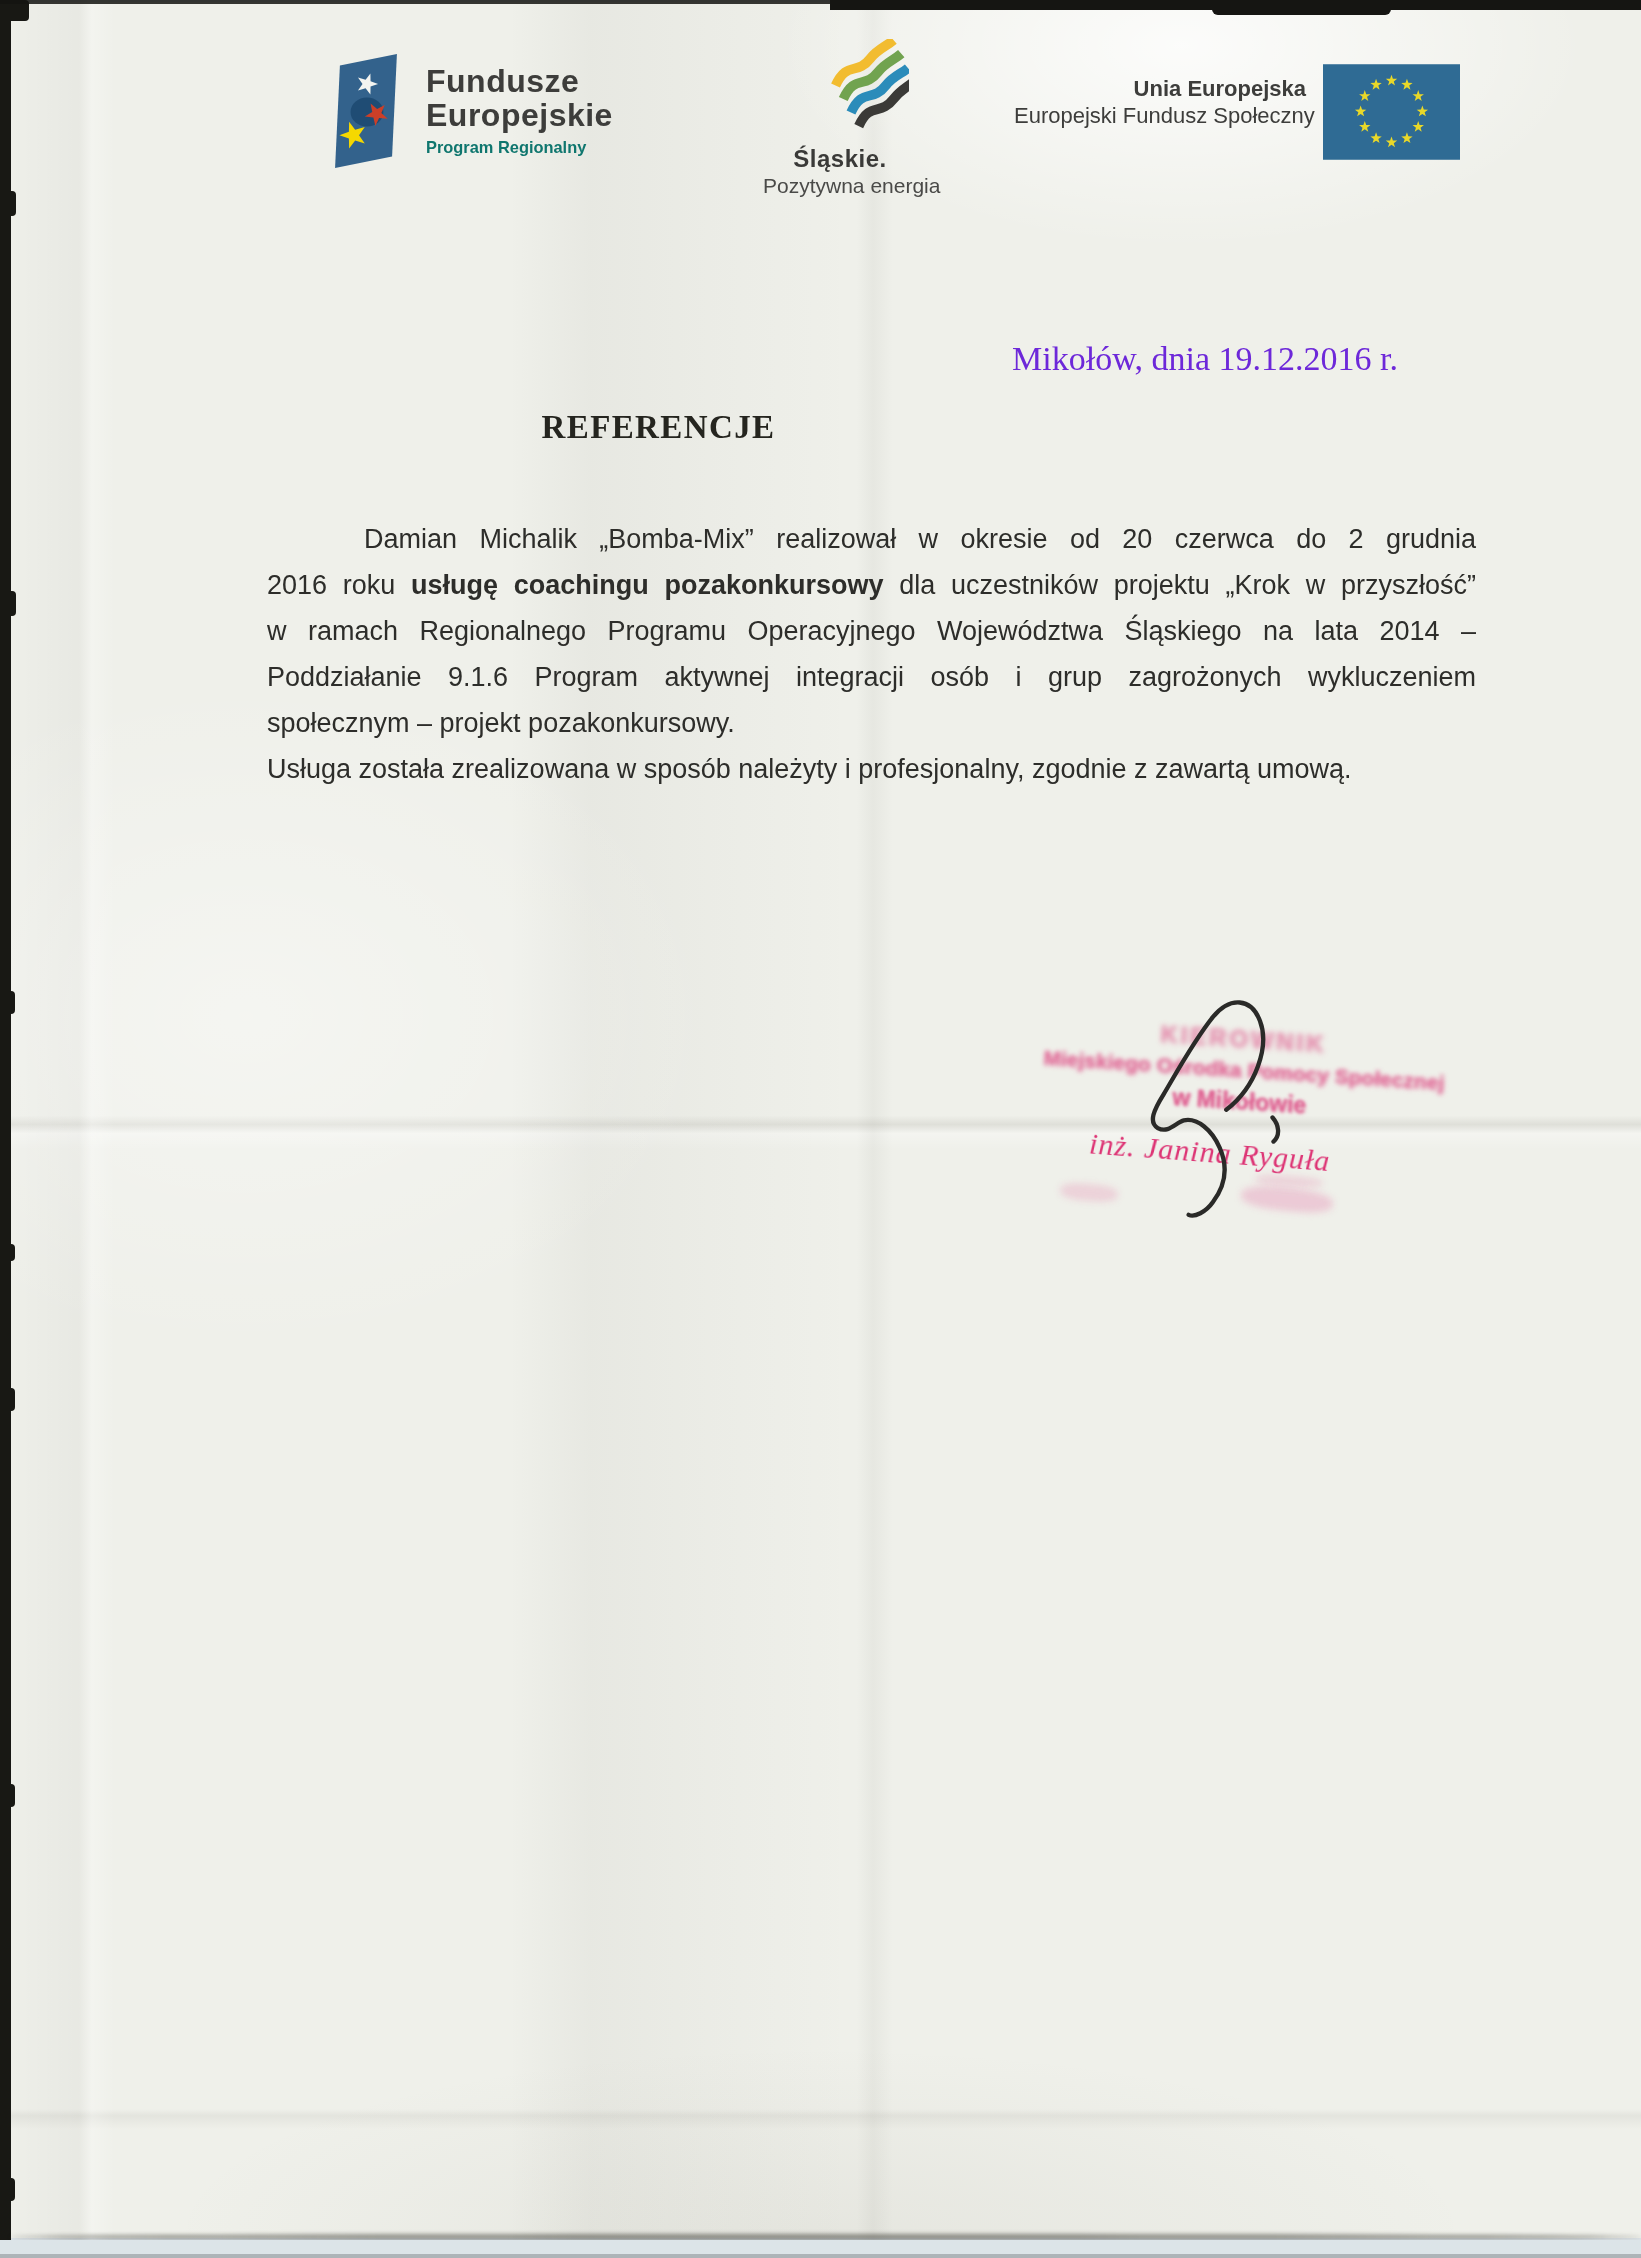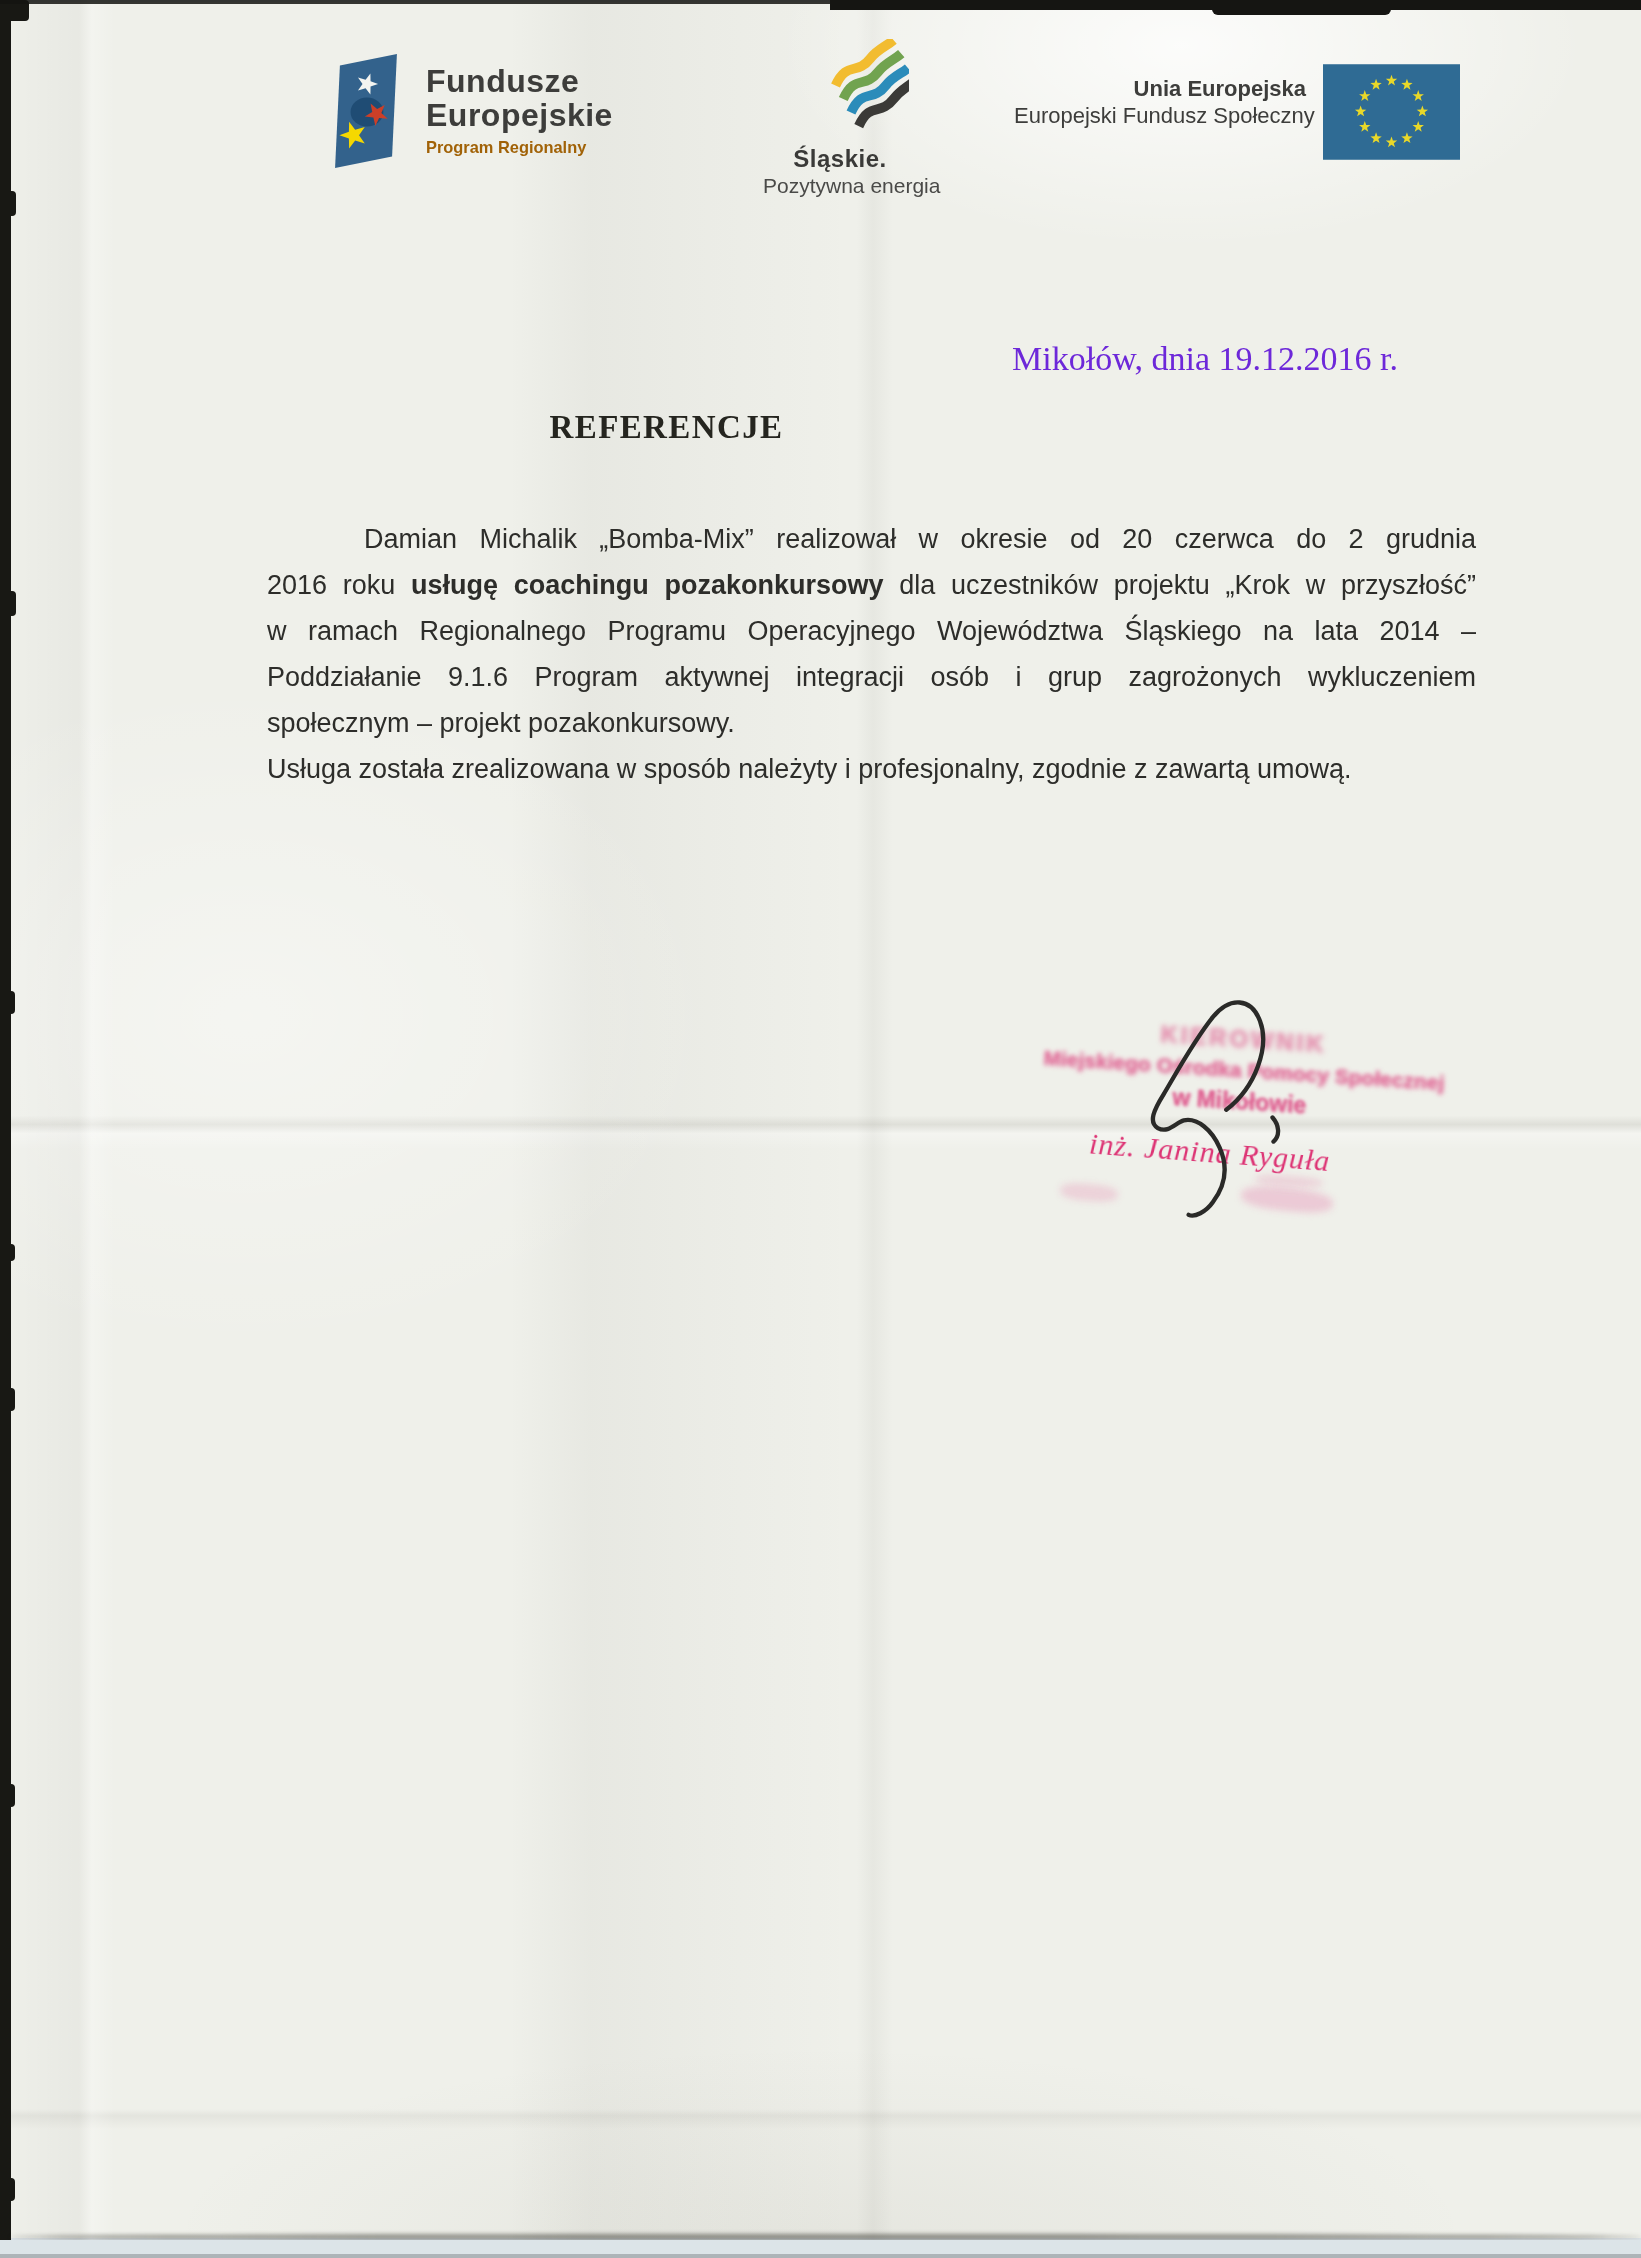--- a/index.html
+++ b/index.html
@@ -26,35 +26,35 @@
   .edge-top-bump{position:absolute;left:1212px;top:0;width:179px;height:14.5px;background:#151512;border-radius:0 0 5.8px 5.8px;}
   .bottom-shadow{position:absolute;left:9.7px;top:2234px;width:1632px;height:5.8px;
                  background:rgba(45,45,38,.5);filter:blur(1.9px);border-radius:50%/60%;}
   .bottom-strip{position:absolute;left:0;top:2240px;width:1641px;height:18.3px;background:#dce4e8;}
   .bottom-line{position:absolute;left:0;top:2254px;width:1641px;height:4.8px;background:rgba(30,35,40,.25);}
 
   
   .logo-fundusze{position:absolute;left:335px;top:54px;display:flex;}
   .fe-text{margin-left:29px;padding-top:9.7px;color:#3d3d3b;}
   .fe-title{font-size:32px;font-weight:bold;line-height:34px;letter-spacing:0.5px;}
-  .fe-sub{font-size:16.4px;font-weight:600;margin-top:6.8px;color:#a16207;}
+  .fe-sub{font-size:16.4px;font-weight:600;margin-top:6.8px;color:#0f766e;}
   .logo-slaskie{position:absolute;left:763px;top:39px;width:154px;text-align:center;color:#3a3a38;}
   .sl-name{font-size:24px;font-weight:600;margin-top:9px;letter-spacing:0.5px;}
   .sl-tag{font-size:21px;color:#4a4a48;margin-top:1px;white-space:nowrap;}
   .logo-eu{position:absolute;left:966px;top:64px;display:flex;align-items:flex-start;}
   .eu-text{text-align:right;color:#3d3d3b;margin-right:17.4px;padding-top:11.6px;width:292px;margin-left:48px;}
   .eu-l1{font-size:22px;font-weight:bold;}
   .eu-l2{font-size:22px;margin-top:1.9px;white-space:nowrap;}
 
   
   .dateline{position:absolute;top:340px;right:243px;font-family:"Liberation Serif",serif;
             font-size:34px;color:#6d28d9;}
   .doc-title{position:absolute;top:409px;left:0;width:1317px;text-align:center;
              font-family:"Liberation Serif",serif;font-size:33px;font-weight:bold;
-             letter-spacing:1.4px;color:#25251f;padding-left:8px;}
+             letter-spacing:1.4px;color:#25251f;}
   .body-text{position:absolute;left:267px;top:516px;width:1209px;font-size:27px;
              color:#2d2d2a;}
   .bline{height:46px;line-height:46px;white-space:normal;}
   .bline.just{text-align:justify;text-align-last:justify;}
   .bline.ind{text-indent:97px;}
   .bline .b{font-weight:bold;}
 
   
   .stamp{position:absolute;left:1043px;top:1025px;width:396px;text-align:center;
          transform:rotate(3.6deg);color:#dc3d7c;}

